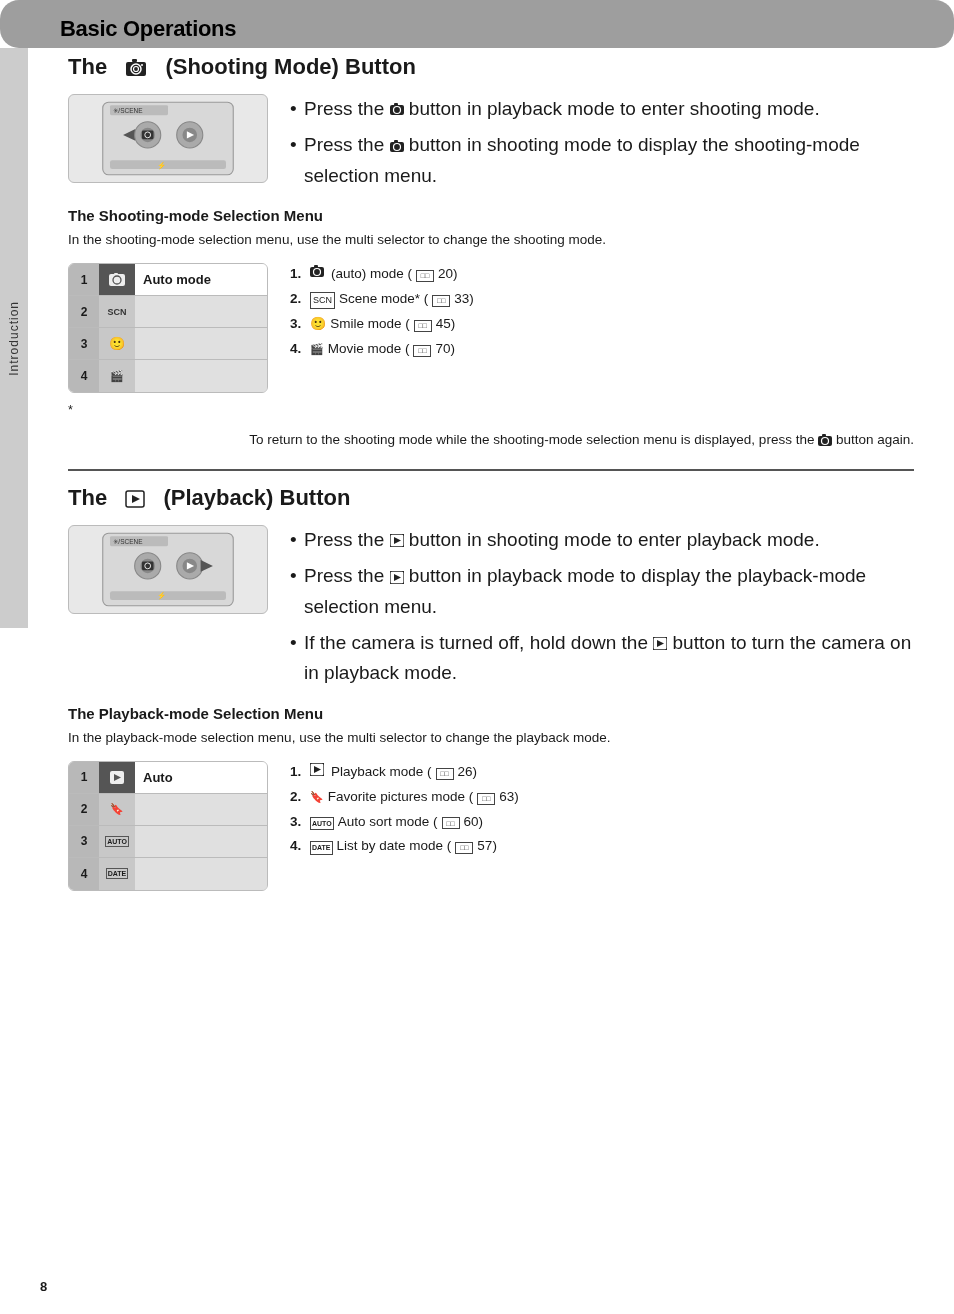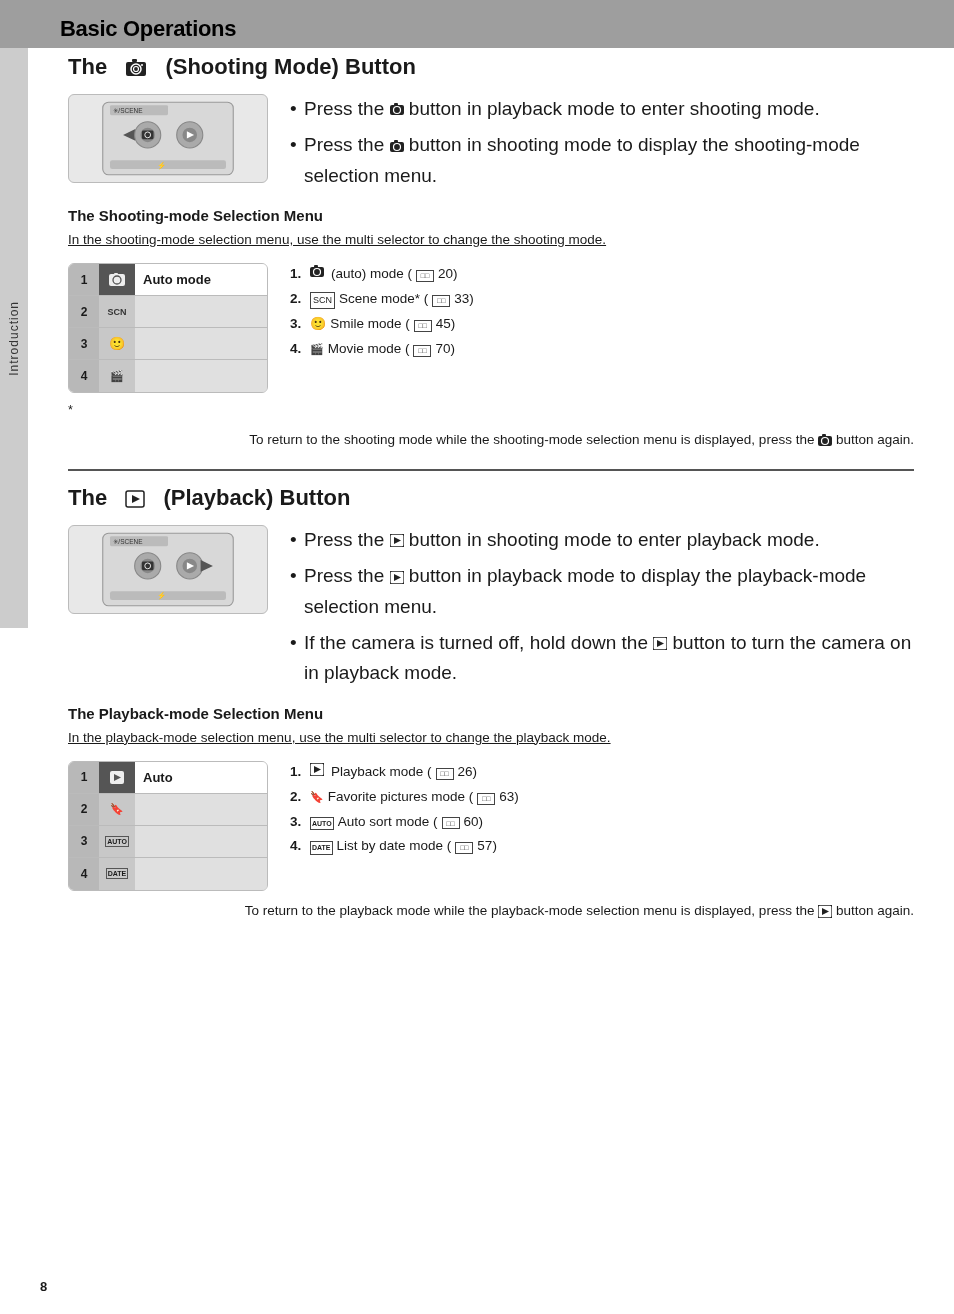--- a/index.html
+++ b/index.html
@@ -14,20 +14,21 @@
     }
 
     
     .header-bar {
       background: #9e9e9e;
       height: 48px;
       display: flex;
       align-items: flex-end;
       padding-bottom: 6px;
       padding-left: 60px;
+      border-radius: 19px;
     }
     .header-title {
       font-size: 22px;
       font-weight: 900;
       color: #000;
       letter-spacing: -0.3px;
     }
 
     
     .sidebar-tab {
@@ -66,21 +67,20 @@
     }
     .section-h2 {
       font-size: 15px;
       font-weight: 900;
       margin-bottom: 6px;
     }
     .section-body {
       font-size: 13.5px;
       line-height: 1.55;
       margin-bottom: 8px;
-      text-decoration: underline;
     }
 
     
     .diagram-and-bullets {
       display: flex;
       gap: 22px;
       margin-bottom: 10px;
       align-items: flex-start;
     }
     .diagram-box {
@@ -562,27 +562,17 @@
           Auto sort mode (<span class="book-icon">□□</span> 60)
         </li>
         <li>
           <span class="menu-num">4.</span>
           <span style="font-size:7px;font-weight:700;border:1px solid #444;padding:0 1px;vertical-align:middle;">DATE</span>
           List by date mode (<span class="book-icon">□□</span> 57)
         </li>
       </ol>
     </div>
 
-    <div class="return-note">
-      To return to the playback mode while the playback-mode selection menu is displayed, press the
-      <span>
-        <svg width="14" height="13" viewBox="0 0 14 13" style="vertical-align:middle;display:inline-block;">
-          <rect x="0" y="0" width="14" height="13" rx="2" fill="none" stroke="#222" stroke-width="1.3"></rect>
-          <polygon points="4,3 4,10 11,6.5" fill="#222"></polygon>
-        </svg>
-      </span>
-      button again.
-    </div>
   </div>
 
 </div>
 
 <div class="page-num">8</div>
 
 </body></html>

